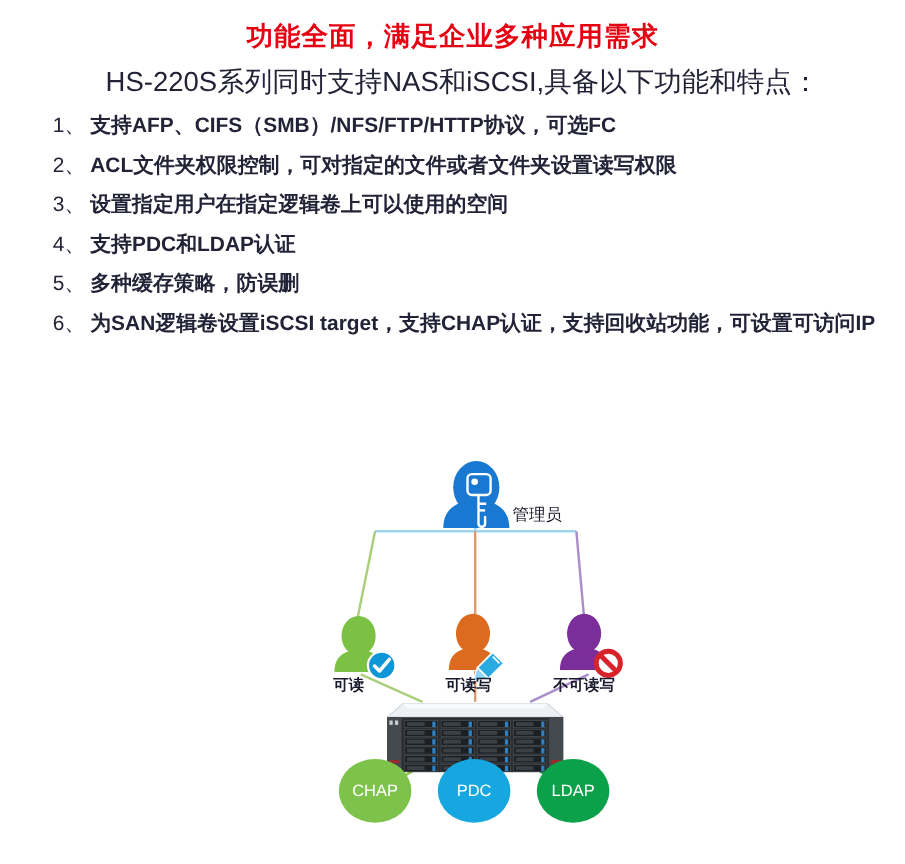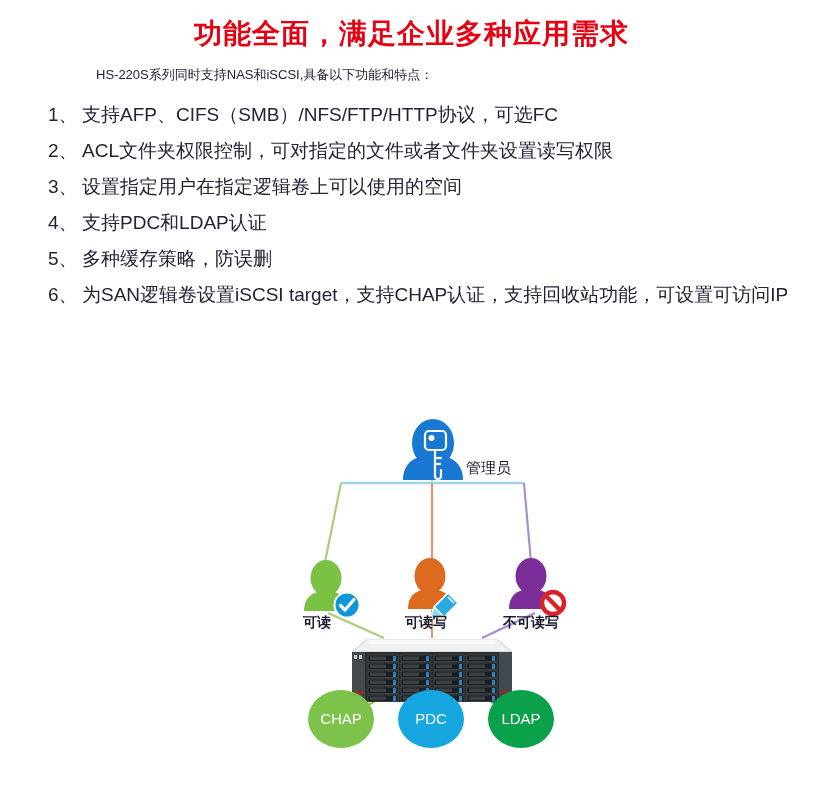--- a/index.html
+++ b/index.html
@@ -16,32 +16,32 @@
     color: #1a1a2e;
   }
 
   
   .page-title {
     position: absolute;
     top: 12px;
     left: 0;
     width: 823px;
     text-align: center;
-    font-size: 28px;
+    font-size: 24px;
     font-weight: bold;
     color: #e60012;
     letter-spacing: 1px;
     line-height: 44px;
     white-space: nowrap;
   }
   .subtitle {
     position: absolute;
     top: 61px;
     left: 96px;
-    font-size: 13px;
+    font-size: 25px;
     line-height: 28px;
     color: #232338;
     white-space: nowrap;
   }
   .feature-list {
     position: absolute;
     top: 98px;
     left: 48px;
     width: 750px;
   }
@@ -53,20 +53,21 @@
     color: #232338;
     margin-bottom: 3px;
   }
   .feature-num {
     flex: 0 0 auto;
     width: 34px;
     white-space: nowrap;
   }
   .feature-text {
     flex: 1 1 auto;
+    font-weight: bold;
   }
 
   
   .diagram {
     position: absolute;
     left: 16px;
     top: 400px;
     width: 823px;
     height: 385px;
   }

